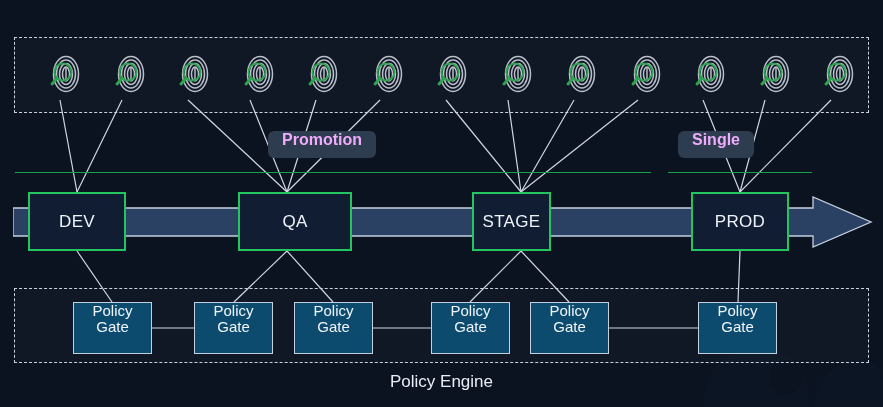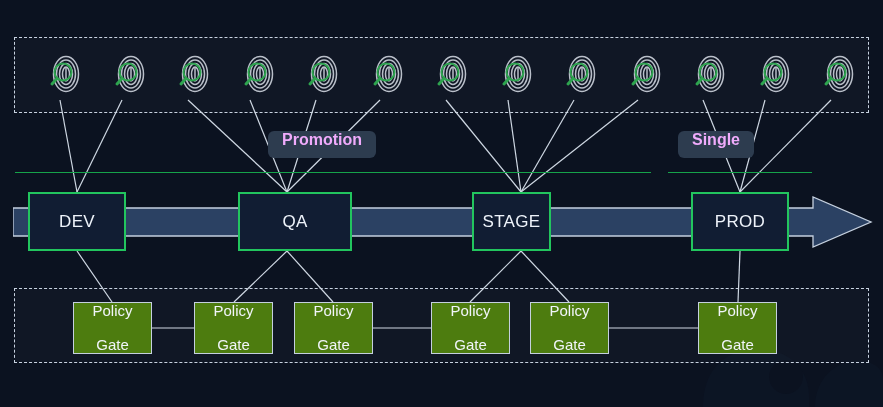--- a/index.html
+++ b/index.html
@@ -118,25 +118,25 @@
   }
   #pill-promotion { left: 268px; top: 131px; }
   #pill-release   { left: 678px; top: 131px; }
 
   
   .policy-gate {
     position: absolute;
     top: 302px;
     width: 79px; height: 52px;
     border: 1.5px solid #c5d0df;
-    background: #4d7c0f;
+    background: #0c4a6e;
     display: flex;
     flex-direction: column;
     align-items: center;
-    justify-content: space-between;
+    justify-content: flex-start;
     font-size: 15px;
     line-height: 1.08;
     color: #f1f5fa;
   }
 
   
   #connectors {
     position: absolute;
     left: 0; top: 0;
     width: 883px; height: 407px;
@@ -147,20 +147,21 @@
 <body>
 
 <div id="diagram-root">
 
   <svg class="watermark" viewBox="0 0 330 150">
     <path d="M150 150 C150 110 175 92 205 92 C235 92 256 112 256 140 L256 150 Z" fill="#0e1829"></path>
     <path d="M262 150 C262 122 282 104 305 104 C322 104 330 112 330 124 L330 150 Z" fill="#0e1829"></path>
     <circle cx="233" cy="120" r="17" fill="#0b1220"></circle>
   </svg>
 
+  <div class="title-bottom">Policy Engine</div>
 
   <div class="dashed-box" id="evidence-box"></div>
   <div class="dashed-box" id="policy-box"></div>
 
   <svg id="connectors" viewBox="0 0 883 407">
     <g stroke="#cfd8e3" stroke-width="1.2" fill="none">
 
       <line x1="60" y1="100" x2="77" y2="192"></line>
       <line x1="122" y1="100" x2="77" y2="192"></line>
 

